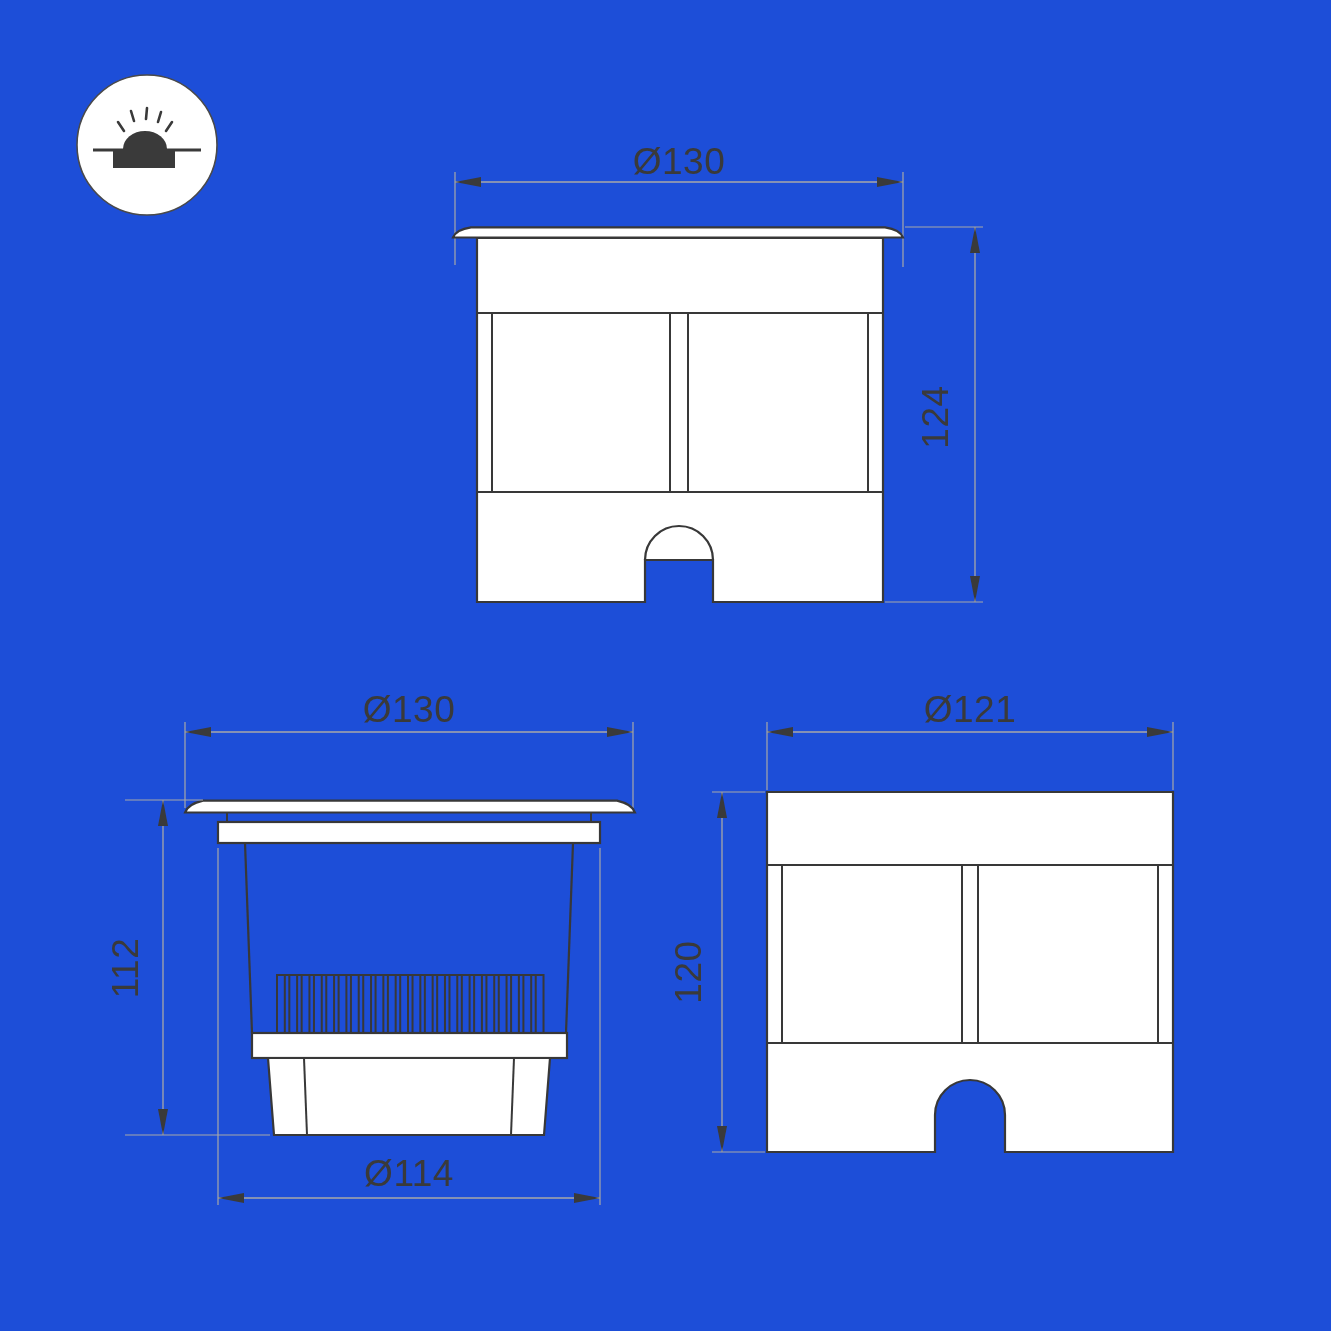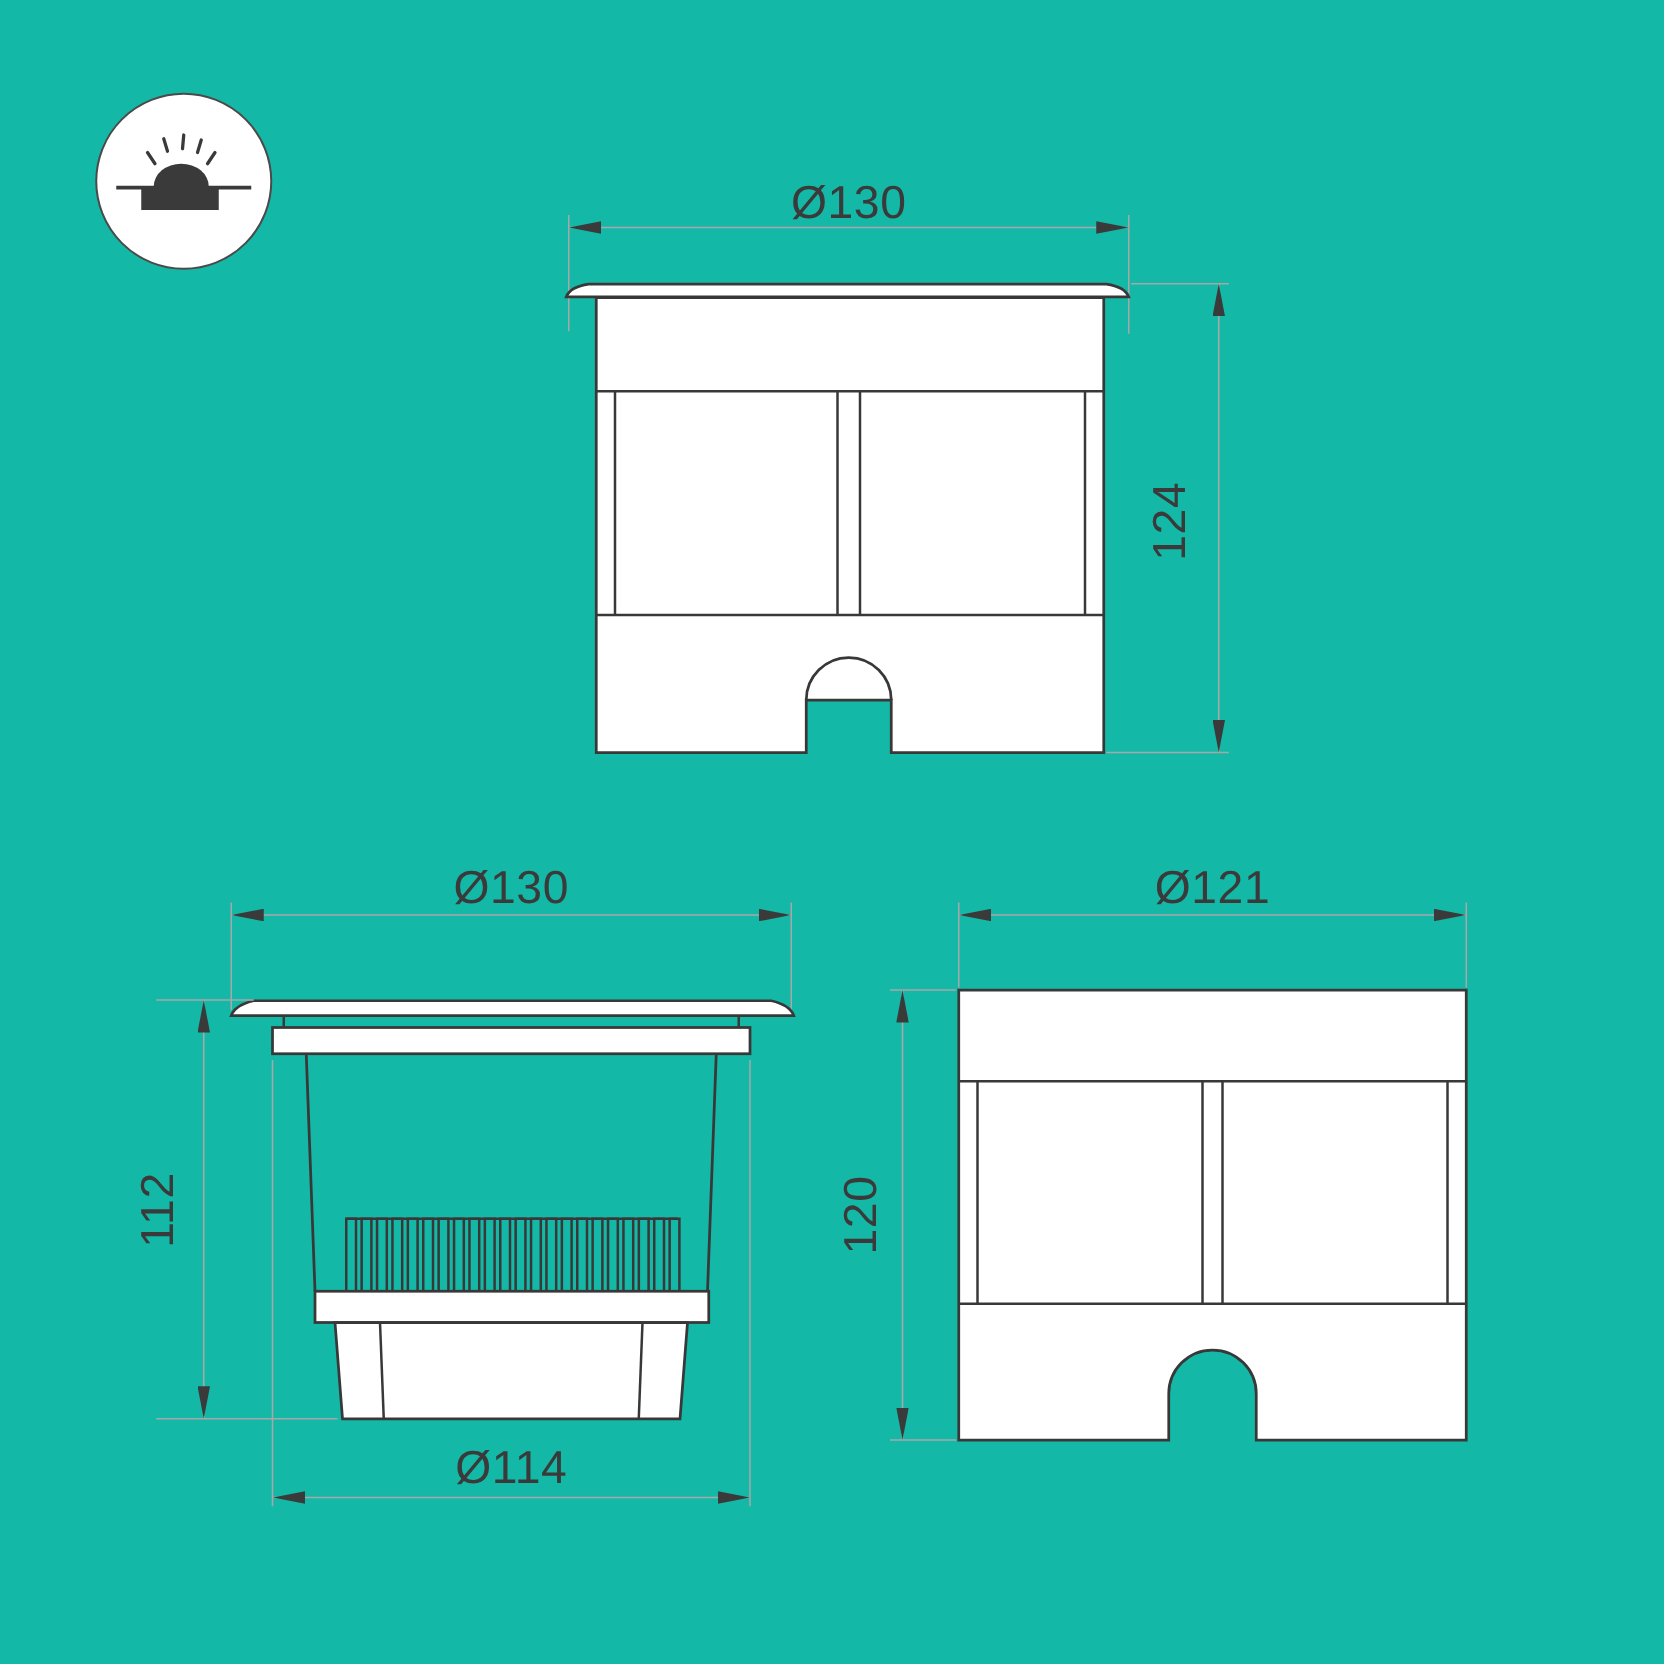--- a/index.html
+++ b/index.html
@@ -1,16 +1,16 @@
 <!DOCTYPE html>
 <html><head>
 <meta charset="utf-8">
 <style>
   html,body{margin:0;padding:0;background:#ffffff;}
-  .canvas{position:relative;width:1331px;height:1331px;background:#14b8a6;overflow:hidden;}
+  .canvas{position:relative;width:1331px;height:1331px;background:#1d4ed8;overflow:hidden;}
   svg{display:block;}
   text.dim{
     font-family:"Liberation Sans", sans-serif;
     font-size:37px;
     letter-spacing:0.5px;
     fill:#3a3a3a;
     font-weight:400;
   }
   .main{stroke:#383838;stroke-width:2.2;fill:none;}
   .mainf{stroke:#383838;stroke-width:2.2;fill:#ffffff;}

